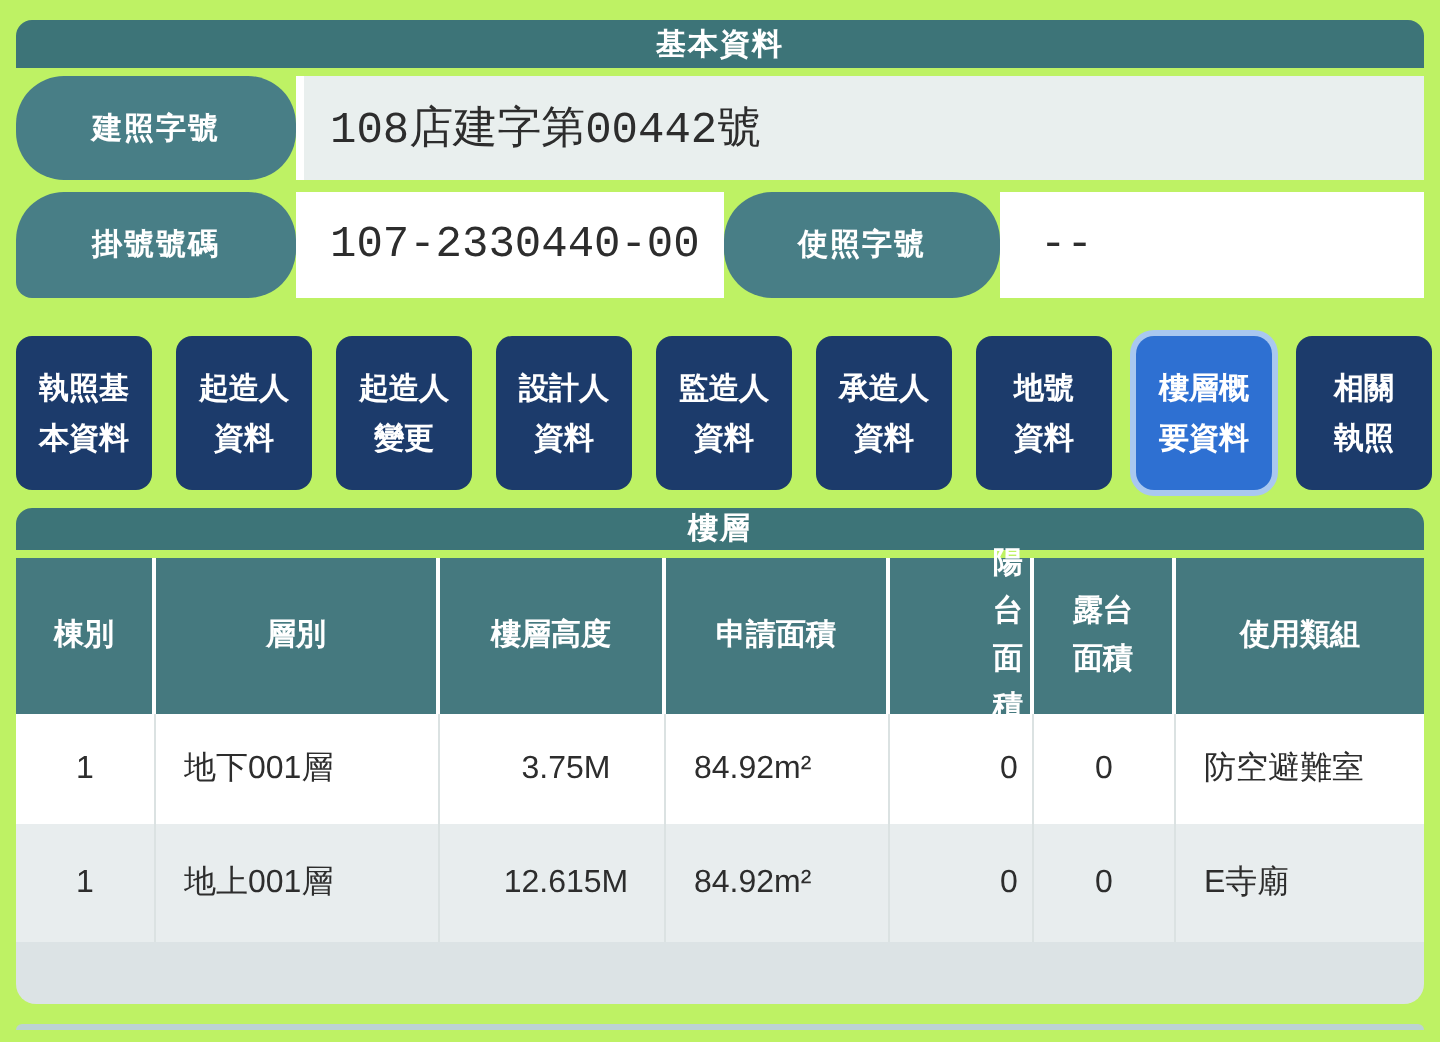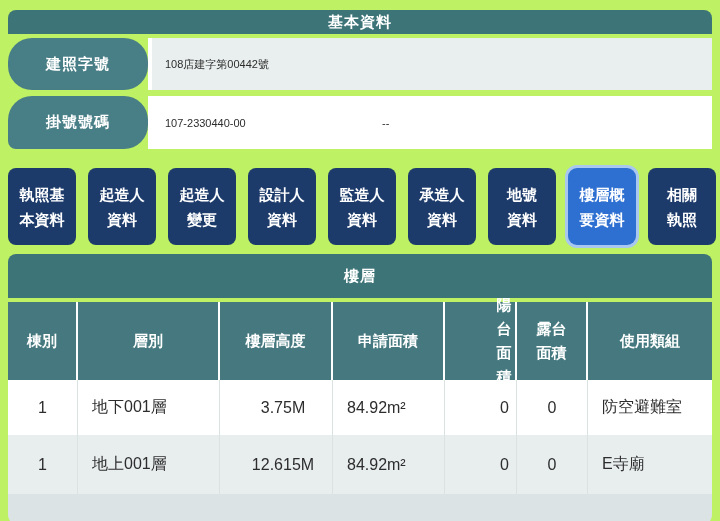--- a/index.html
+++ b/index.html
@@ -11,37 +11,37 @@
   .panel-header{height:24px;background:#3d7478;border-radius:8px 8px 0 0;
     display:flex;align-items:center;justify-content:center;}
   .panel-header span{color:#fff;font-size:15px;font-weight:700;letter-spacing:1px;}
   .info-row{display:flex;}
   .row1{margin-top:4px;height:52px;}
   .row2{margin-top:6px;height:53px;}
   .label-cell{width:140px;background:#487e86;color:#fff;font-size:15px;font-weight:700;
     display:flex;align-items:center;justify-content:center;letter-spacing:1px;flex:0 0 auto;border-radius:24px;}
   .label-cell.bl-round{border-bottom-left-radius:8px;}
   .vgap{width:4px;background:#fff;flex:0 0 auto;}
-  .value-area{display:flex;align-items:center;font-size:11px;color:#2d2d2d;}
+  .value-area{display:flex;align-items:center;font-size:22px;color:#2d2d2d;font-family:Liberation Mono, monospace;}
   .value-area.light{flex:1;background:#e9efee;padding-left:13px;}
   .value-area.w1{width:214px;background:#fff;padding-left:17px;flex:0 0 auto;box-sizing:border-box;}
   .label-cell.mid{width:138px;}
   .value-area.w2{flex:1;background:#fff;padding-left:20px;}
 
   
   .tabs{margin:19px 8px 0;display:flex;gap:12px;height:77px;}
   .tab{width:68px;flex:0 0 auto;background:#1c3b6b;border-radius:8px;cursor:pointer;
     display:flex;align-items:center;justify-content:center;text-align:center;}
   .tab .tab-lines{color:#fff;font-size:15px;font-weight:700;line-height:25px;}
   .tab .tab-lines span{display:block;}
   .tab.active{background:#2e70d2;box-shadow:0 0 0 3px #a9c8f0;border-radius:9px;}
 
   
   .ftable{margin:9px 8px 0;}
-  .table-title{height:44px;background:#3d7478;border-radius:8px 8px 0 0;
+  .table-title{height:21px;background:#3d7478;border-radius:8px 8px 0 0;
     display:flex;align-items:center;justify-content:center;}
   .table-title span{color:#fff;font-size:15px;font-weight:700;letter-spacing:1px;}
   .thead{margin-top:4px;display:flex;height:78px;}
   .th{background:#45797f;border-right:2px solid #fff;box-sizing:border-box;
     display:flex;align-items:center;justify-content:center;text-align:center;}
   .th:last-child{border-right:none;}
   .th .hl{color:#fff;font-size:15px;font-weight:700;line-height:24px;}
   .th .hl span{display:block;}
   .trow{display:flex;}
   .trow.odd{background:#fff;height:55px;}
@@ -74,20 +74,21 @@
       <span>基本資料</span>
     </div>
     <div class="info-row row1">
       <div class="label-cell">建照字號</div>
       <div class="vgap"></div>
       <div class="value-area light">108店建字第00442號</div>
     </div>
     <div class="info-row row2">
       <div class="label-cell bl-round">掛號號碼</div>
       <div class="value-area w1">107-2330440-00</div>
+      <div class="label-cell mid">使照字號</div>
       <div class="value-area w2">--</div>
     </div>
   </div>
 
   <div class="tabs">
     <div class="tab">
       <div class="tab-lines">
           <span>執照基</span>
           <span>本資料</span>
         </div>

